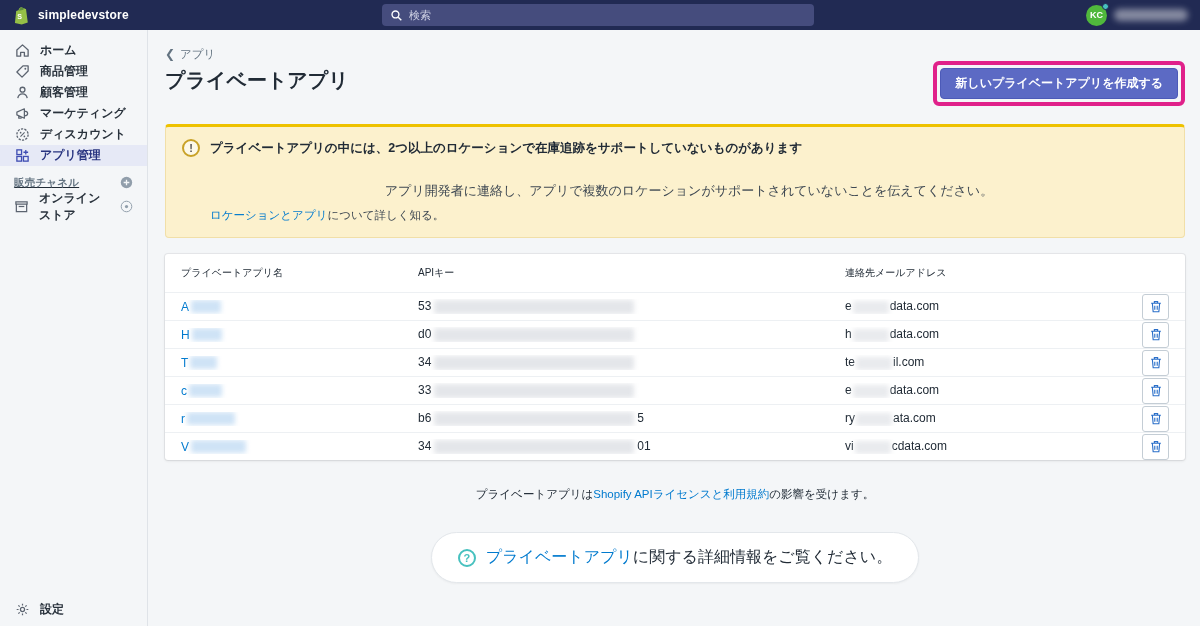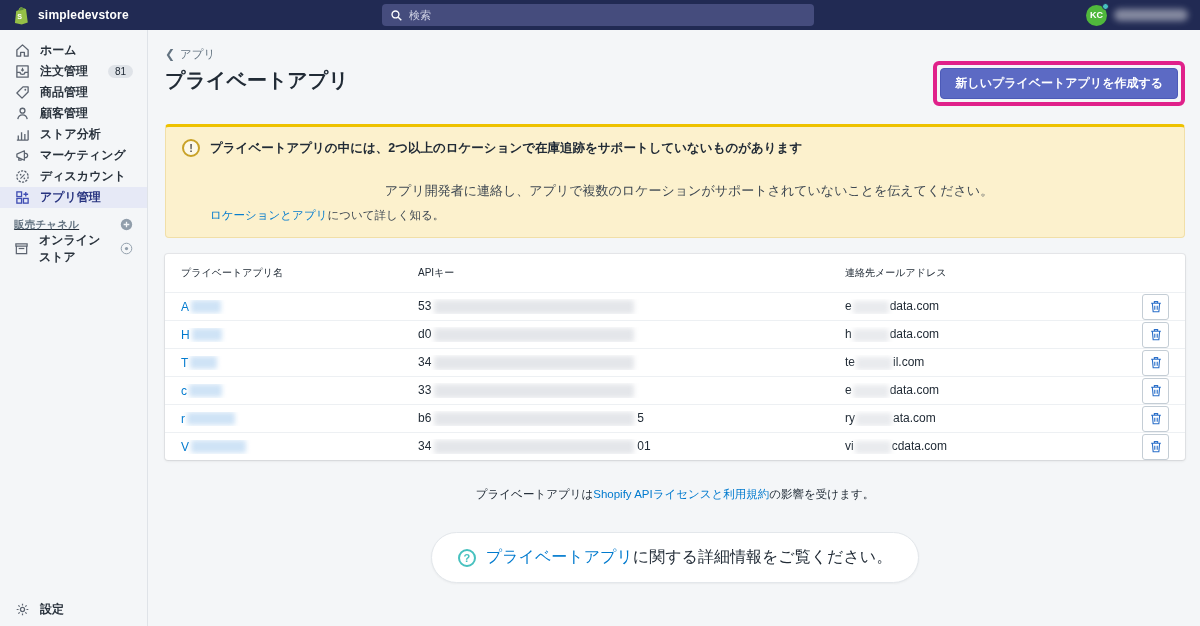--- a/index.html
+++ b/index.html
@@ -110,52 +110,34 @@
       <span class="ico">
           <svg width="15" height="15" viewBox="0 0 16 16">
             <path d="M2 7.5L8 2l6 5.5V14h-4v-4H6v4H2z" fill="none" stroke="currentColor" stroke-width="1.4" stroke-linejoin="round"></path>
           </svg>
         </span>
       <span>ホーム</span>
     </div>
     <div class="nav-item">
       <span class="ico">
           <svg width="15" height="15" viewBox="0 0 16 16">
-            <path d="M2 2h12v12H2z M2 9h3.5c0 1.2 1 2 2.5 2s2.5-.8 2.5-2H14" fill="none" stroke="currentColor" stroke-width="1.4" stroke-linejoin="round"></path>
-            <path d="M8 4v3M6.5 6L8 7.5 9.5 6" fill="none" stroke="currentColor" stroke-width="1.2"></path>
-          </svg>
-        </span>
-      <span>注文管理</span>
-      <span class="nav-badge">81</span>
-    </div>
-    <div class="nav-item">
-      <span class="ico">
-          <svg width="15" height="15" viewBox="0 0 16 16">
             <path d="M8.5 2H14v5.5L7.5 14 2 8.5z" fill="none" stroke="currentColor" stroke-width="1.4" stroke-linejoin="round"></path>
             <circle cx="11" cy="5" r="1" fill="currentColor"></circle>
           </svg>
         </span>
       <span>商品管理</span>
     </div>
     <div class="nav-item">
       <span class="ico">
           <svg width="15" height="15" viewBox="0 0 16 16">
             <circle cx="8" cy="5" r="2.6" fill="none" stroke="currentColor" stroke-width="1.4"></circle>
             <path d="M3 14c.5-3 2.5-4.5 5-4.5s4.5 1.5 5 4.5" fill="none" stroke="currentColor" stroke-width="1.4"></path>
           </svg>
         </span>
       <span>顧客管理</span>
-    </div>
-    <div class="nav-item">
-      <span class="ico">
-          <svg width="15" height="15" viewBox="0 0 16 16">
-            <path d="M2 14h12M3.5 14V9M7 14V5.5M10.5 14V7.5M14 14V3.5" fill="none" stroke="currentColor" stroke-width="1.4"></path>
-          </svg>
-        </span>
-      <span>ストア分析</span>
     </div>
     <div class="nav-item">
       <span class="ico">
           <svg width="15" height="15" viewBox="0 0 16 16">
             <path d="M2 6.5v3l8 3.5V3zM10 5.5c2 0 3.5 1 3.5 2.5S12 10.5 10 10.5M4 10v3h2.5v-2" fill="none" stroke="currentColor" stroke-width="1.3" stroke-linejoin="round"></path>
           </svg>
         </span>
       <span>マーケティング</span>
     </div>
     <div class="nav-item">

